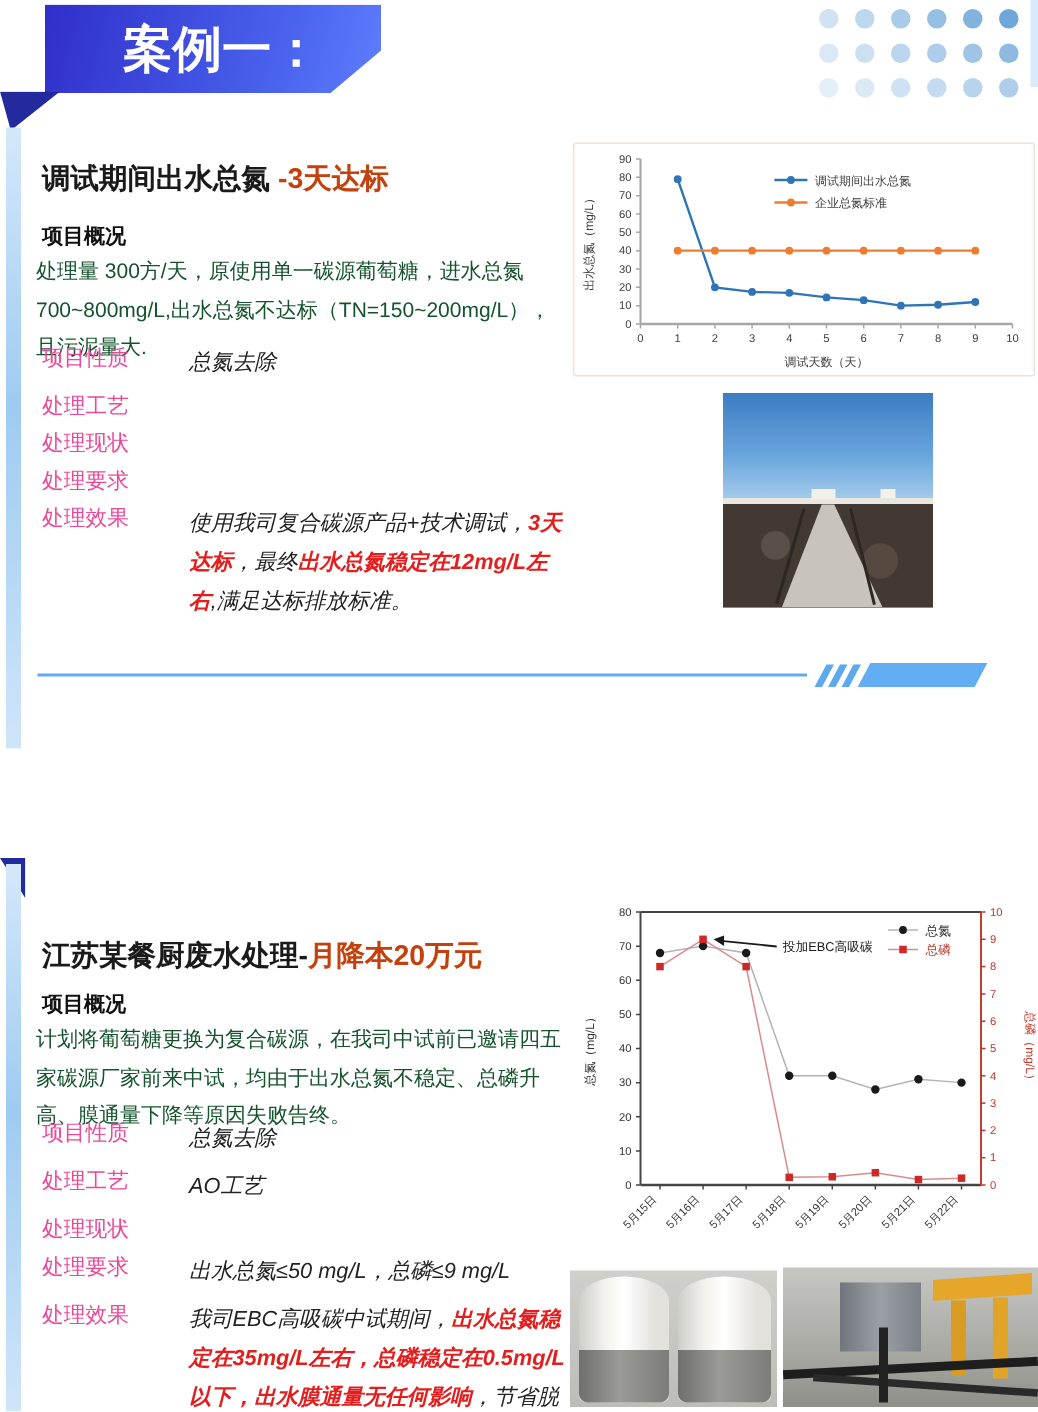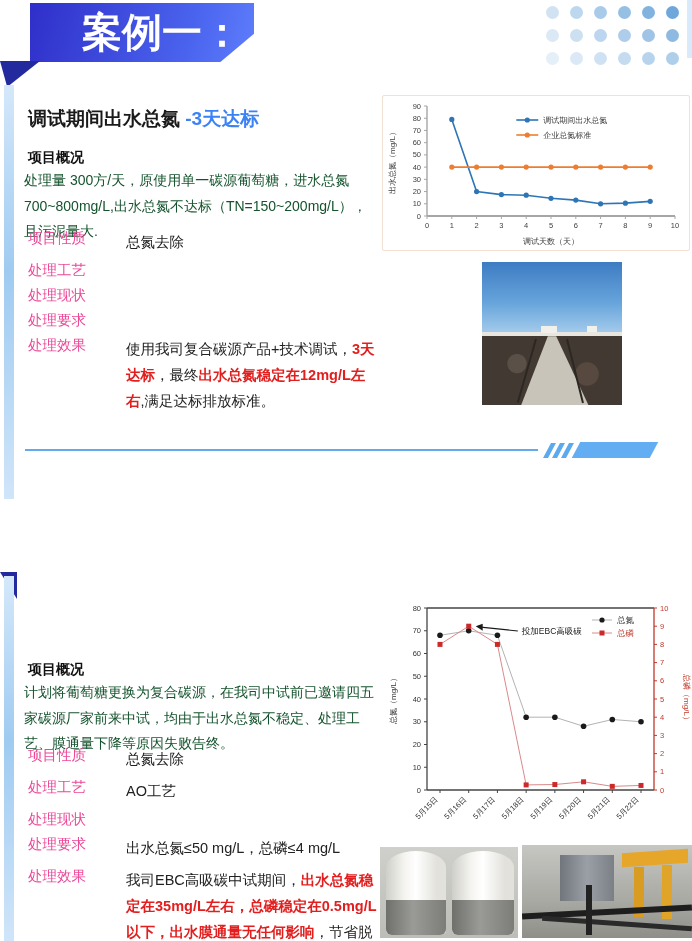--- a/index.html
+++ b/index.html
@@ -1,21 +1,21 @@
 <!DOCTYPE html>
 <html><head>
 <meta charset="utf-8">
 <style>
   * { margin:0; padding:0; box-sizing:border-box; }
   html,body { background:#ffffff; }
   body { font-family:"Liberation Sans","DejaVu Sans",sans-serif; }
   .page { position:relative; width:692px; height:941px; background:#fff; overflow:hidden; }
 
   
-  .banner { position:absolute; color:#fff; font-weight:bold; font-size:40px;
+  .banner { position:absolute; color:#fff; font-weight:bold; font-size:33px;
     background:linear-gradient(105deg,#2f2fc9 0%,#4a63ee 70%,#5e7efc 100%);
     clip-path:polygon(0 0,100% 0,100% 52%,85% 100%,0 100%); }
   .banner1 { left:30px; top:3px; width:224px; height:59px; line-height:59px; padding-left:52px; }
   .banner2 { left:0; top:507px; width:256px; height:66px; line-height:66px; padding-left:88px; }
   .fold-navy { position:absolute; background:#232a9e; }
   .fold1 { left:0; top:61px; width:40px; height:26px; clip-path:polygon(0 0,100% 0,18% 100%); }
   .fold2 { left:0; top:572px; width:17px; height:27px; clip-path:polygon(0 0,100% 0,100% 100%); }
   .accent-tri { position:absolute; left:0; top:62px; width:22px; height:36px;
     background:#a8d3f2; clip-path:polygon(0 0,100% 22%,0 100%); z-index:-1; }
 
@@ -25,27 +25,27 @@
 
   
   .vband { position:absolute; left:4px; width:10px;
     background:linear-gradient(180deg,#d4e8fa 0%,#9fcbf1 45%,#cfe5f9 100%); }
   .vband1 { top:85px; height:414px; }
   .vband2 { top:576px; height:365px; }
   .right-sliver { position:absolute; right:0; top:0; width:5px; height:58px; background:#d8eafc; }
 
   
   .case-title { position:absolute; left:28px; font-size:19px; font-weight:bold; color:#1a1a1a; white-space:nowrap; }
-  .case-title .hl { color:#3b82f6; }
+  .case-title .hl { color:#c2410c; }
   .sec-label { position:absolute; left:28px; font-size:14px; font-weight:bold; color:#111; }
   .para { position:absolute; left:24px; width:352px; font-size:14px; line-height:25.5px; color:#14532d; }
   .rows { position:absolute; left:28px; width:352px; }
   .row { display:flex; padding:3px 0; font-size:14.5px; color:#222; }
   .row .lbl { flex:0 0 76px; font-weight:normal; color:#ec4899; margin-right:22px; white-space:nowrap; }
-  .row .val { flex:1; line-height:26px; }
+  .row .val { flex:1; line-height:26px;font-style:italic; }
   .red-bold { color:#e31e1e; font-weight:bold; }
 
   
   .chart1-box { position:absolute; left:382px; top:95px; width:308px; height:156px;
     background:#fff; border:1px solid #f2e0d2; border-radius:2px; }
   .chart2-box { position:absolute; left:385px; top:596px; width:307px; height:256px; background:#fff; }
   svg text { font-family:"Liberation Sans","DejaVu Sans",sans-serif; }
 
   
   .divider-line { position:absolute; left:25px; top:449px; width:513px; height:2px; background:#63a9ee; }
@@ -240,37 +240,40 @@
 
   <span class="divider-line"></span>
   <span class="divider-slash" style="left:547px;"></span>
   <span class="divider-slash" style="left:556px;"></span>
   <span class="divider-slash" style="left:565px;"></span>
   <span class="divider-bar"></span>
 
   <span class="fold-navy fold2"></span>
   <span class="vband vband2"></span>
 
+  <div class="case-title" style="top:624px;">
+    <span>江苏某餐厨废水处理-</span><span class="hl">月降本20万元</span>
+  </div>
   <div class="sec-label" style="top:661px;">项目概况</div>
-  <div class="para" style="top:680px;">计划将葡萄糖更换为复合碳源，在我司中试前已邀请四五家碳源厂家前来中试，均由于出水总氮不稳定、处理工艺、膜通量下降等原因失败告终。</div>
+  <div class="para" style="top:680px;">计划将葡萄糖更换为复合碳源，在我司中试前已邀请四五家碳源厂家前来中试，均由于出水总氮不稳定、总磷升高、膜通量下降等原因失败告终。</div>
   <div class="rows" style="top:743px;" id="case2-rows">
       <div class="row">
         <span class="lbl">项目性质</span>
         <span class="val"><span>总氮去除</span></span>
       </div>
       <div class="row">
         <span class="lbl">处理工艺</span>
         <span class="val"><span>AO工艺</span></span>
       </div>
       <div class="row">
         <span class="lbl">处理现状</span>
       </div>
       <div class="row">
         <span class="lbl">处理要求</span>
-        <span class="val"><span>出水总氮≤50 mg/L，总磷≤4 mg/L</span></span>
+        <span class="val"><span>出水总氮≤50 mg/L，总磷≤9 mg/L</span></span>
       </div>
       <div class="row">
         <span class="lbl">处理效果</span>
         <span class="val"><span>我司EBC高吸碳中试期间，</span><span class="red-bold">出水总氮稳定在35mg/L左右，总磷稳定在0.5mg/L以下，出水膜通量无任何影响</span><span>，节省脱氮成本</span></span>
       </div>
     </div>
 
   <div class="chart2-box">
     <svg id="chart2" width="307" height="256" viewBox="0 0 307 256">
         <line x1="42" y1="12" x2="269" y2="12" stroke="#444" stroke-width="1.3"></line>

